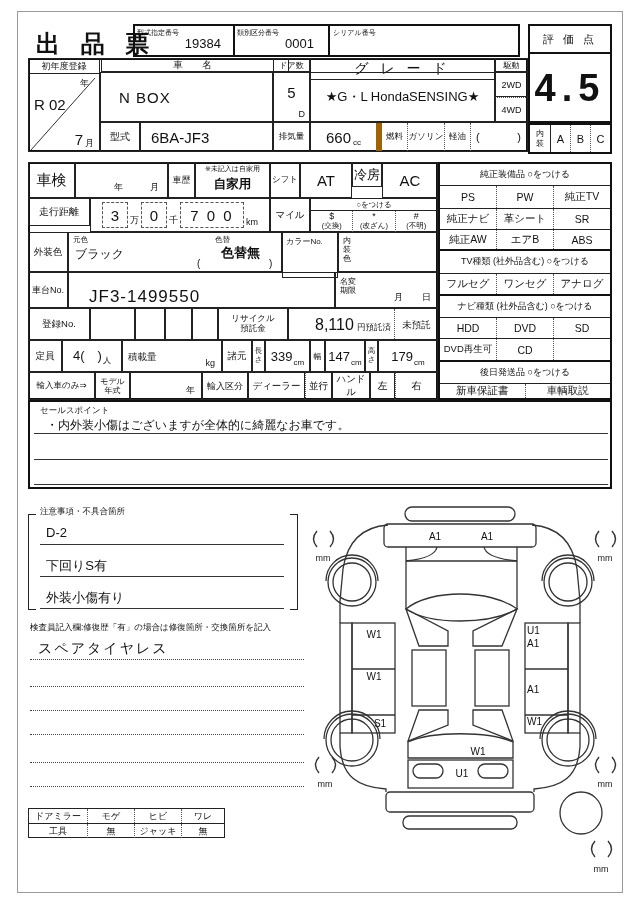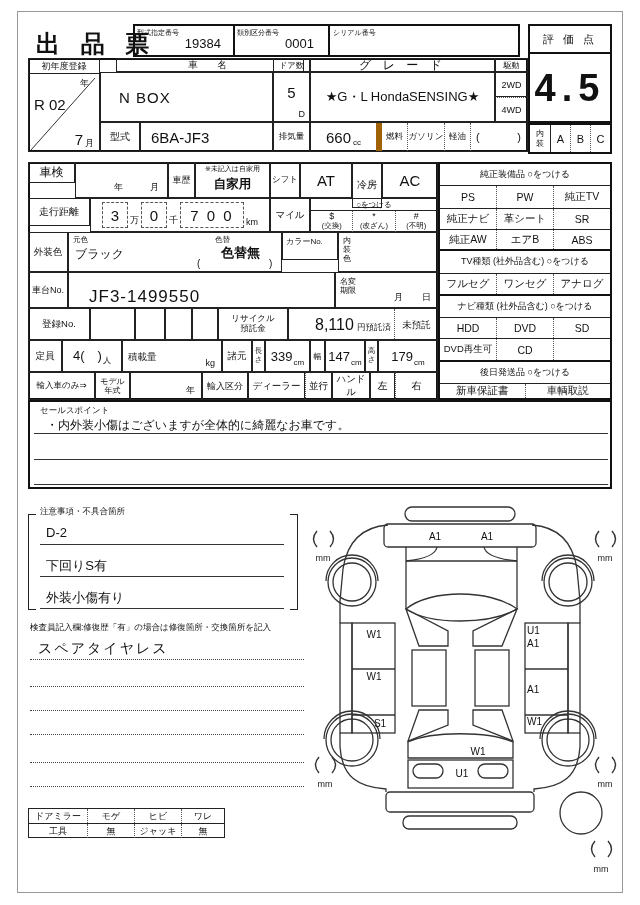--- a/index.html
+++ b/index.html
@@ -60,37 +60,37 @@
       <svg class="a" width="70" height="78" style="left:0;top:0;">
           <line x1="2" y1="76" x2="66" y2="4" stroke="#333" stroke-width="1"></line>
         </svg>
       <span class="a" style="right:10px;top:3px;font-size:9px;">年</span>
       <span class="a" style="left:5px;top:22px;font-size:15px;">R 02</span>
       <span class="a" style="right:16px;bottom:4px;font-size:15px;">7</span>
       <span class="a" style="right:5px;bottom:2px;font-size:9px;">月</span>
     </div>
   </div>
 
-  <div class="a b1 ct" style="left:116px;top:58px;width:188px;height:14px;font-size:9.5px;letter-spacing:5px;">車　名</div>
+  <div class="a b1 ct" style="left:101px;top:58px;width:188px;height:14px;font-size:9.5px;letter-spacing:5px;">車　名</div>
   <div class="a b1" style="left:100px;top:72px;width:173px;height:50px;display:flex;align-items:center;">
     <span style="font-size:15px;padding-left:18px;letter-spacing:1px;">N BOX</span>
   </div>
   <div class="a b1 ct" style="left:100px;top:122px;width:40px;height:30px;font-size:10px;">型式</div>
   <div class="a b1" style="left:140px;top:122px;width:133px;height:30px;display:flex;align-items:center;">
     <span style="font-size:15px;padding-left:10px;">6BA-JF3</span>
   </div>
 
   <div class="a b1 ct" style="left:273px;top:58px;width:37px;height:14px;font-size:8px;">ドア数</div>
   <div class="a b1" style="left:273px;top:72px;width:37px;height:50px;">
     <div class="ct" style="height:38px;font-size:15px;">5</div>
     <span class="a" style="right:4px;bottom:2px;font-size:9px;">D</span>
   </div>
   <div class="a b1 ct" style="left:273px;top:122px;width:37px;height:30px;font-size:8.5px;">排気量</div>
 
-  <div class="a b1 ct" style="left:310px;top:58px;width:185px;height:14px;font-size:12px;letter-spacing:4px;">グ レ ー ド</div>
+  <div class="a b1 ct" style="left:310px;top:58px;width:185px;height:22px;font-size:14px;letter-spacing:4px;">グ レ ー ド</div>
   <div class="a b1 ct" style="left:310px;top:72px;width:185px;height:50px;font-size:13px;">★G・L HondaSENSING★</div>
 
   <div class="a b1" style="left:310px;top:122px;width:218px;height:30px;display:flex;">
     <div class="ct" style="width:65px;">
       <span style="font-size:15px;">660</span>
       <span style="font-size:8px;align-self:flex-end;margin:0 0 4px 2px;">cc</span>
     </div>
     <div class="ct" style="width:25px;font-size:8.5px;border-left:6px solid #a16207;">燃料</div>
     <div class="ct dotL" style="width:36px;font-size:8.5px;position:relative;">ガソリン</div>
     <div class="ct dotL" style="width:25px;font-size:8.5px;">軽油</div>
@@ -99,33 +99,33 @@
       <span class="a" style="right:6px;top:8px;font-size:11px;">)</span>
     </div>
   </div>
 
   <div class="a b1 ct" style="left:495px;top:58px;width:33px;height:14px;font-size:8px;">駆動</div>
   <div class="a b1 ct" style="left:495px;top:72px;width:33px;height:25px;font-size:9px;">2WD</div>
   <div class="a b1 ct" style="left:495px;top:97px;width:33px;height:25px;font-size:9px;border-top:1px dotted #555;">4WD</div>
 
   <div class="a b2" style="left:28px;top:162px;width:410px;height:238px;"></div>
 
-  <div class="a b1 ct" style="left:28px;top:162px;width:47px;height:21px;font-size:12px;">車検</div>
+  <div class="a b1 ct" style="left:28px;top:162px;width:47px;height:36px;font-size:15px;">車検</div>
   <div class="a b1" style="left:75px;top:162px;width:93px;height:36px;">
     <span class="a" style="left:38px;bottom:3px;font-size:9px;">年</span>
     <span class="a" style="right:8px;bottom:3px;font-size:9px;">月</span>
   </div>
   <div class="a b1 ct" style="left:168px;top:162px;width:27px;height:36px;font-size:9px;">車歴</div>
   <div class="a b1" style="left:195px;top:162px;width:75px;height:36px;text-align:center;">
     <div style="font-size:7px;margin-top:1px;">※未記入は自家用</div>
     <div style="font-size:12.5px;font-weight:bold;margin-top:2px;">自家用</div>
   </div>
   <div class="a b1 ct" style="left:270px;top:162px;width:30px;height:36px;font-size:8.5px;">シフト</div>
   <div class="a b1 ct" style="left:300px;top:162px;width:52px;height:36px;font-size:15px;">AT</div>
-  <div class="a b1 ct" style="left:352px;top:162px;width:30px;height:46px;font-size:10px;">冷房</div>
+  <div class="a b1 ct" style="left:352px;top:162px;width:30px;height:25px;font-size:13px;">冷房</div>
   <div class="a b1 ct" style="left:382px;top:162px;width:56px;height:36px;font-size:15px;">AC</div>
 
   <div class="a b1 ct" style="left:28px;top:198px;width:62px;height:28px;font-size:10px;">走行距離</div>
   <div class="a b1" style="left:90px;top:198px;width:180px;height:34px;display:flex;align-items:center;justify-content:center;gap:2px;">
     <span class="ct" style="width:24px;height:24px;border:1px dashed #555;font-size:15px;">3</span>
     <span style="font-size:9px;align-self:flex-end;margin-bottom:4px;">万</span>
     <span class="ct" style="width:24px;height:24px;border:1px dashed #555;font-size:15px;">0</span>
     <span style="font-size:9px;align-self:flex-end;margin-bottom:4px;">千</span>
     <span class="ct" style="width:62px;height:24px;border:1px dashed #555;font-size:15px;letter-spacing:2px;">7 0 0</span>
     <span style="font-size:9px;align-self:flex-end;margin-bottom:4px;">km</span>
@@ -151,21 +151,21 @@
 
   <div class="a b1 ct" style="left:28px;top:232px;width:40px;height:40px;font-size:9.5px;">外装色</div>
   <div class="a b1" style="left:68px;top:232px;width:214px;height:40px;">
     <span class="a" style="left:4px;top:2px;font-size:7.5px;">元色</span>
     <span class="a" style="left:6px;bottom:8px;font-size:12px;">ブラック</span>
     <span class="a" style="left:146px;top:2px;font-size:7.5px;">色替</span>
     <span class="a" style="left:152px;top:11px;font-size:13px;font-weight:bold;">色替無</span>
     <span class="a" style="left:128px;bottom:2px;font-size:10px;">(</span>
     <span class="a" style="left:200px;bottom:2px;font-size:10px;">)</span>
   </div>
-  <div class="a b1" style="left:282px;top:232px;width:56px;height:28px;">
+  <div class="a b1" style="left:282px;top:232px;width:56px;height:46px;">
     <span class="a" style="left:3px;top:3px;font-size:8px;">カラーNo.</span>
   </div>
   <div class="a b1" style="left:338px;top:232px;width:100px;height:40px;">
     <span class="a pre" style="left:4px;top:3px;font-size:8px;">内
 装
 色</span>
   </div>
 
   <div class="a b1 ct" style="left:28px;top:272px;width:40px;height:36px;font-size:9px;">車台No.</div>
   <div class="a b1" style="left:68px;top:272px;width:267px;height:36px;display:flex;align-items:flex-end;">

